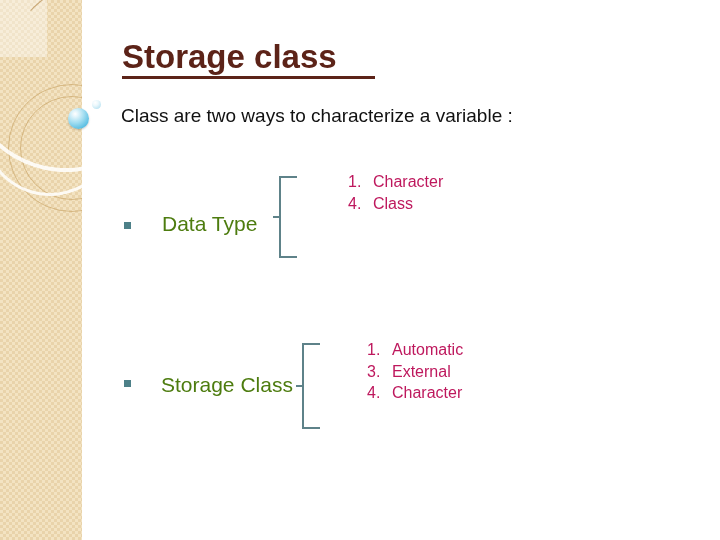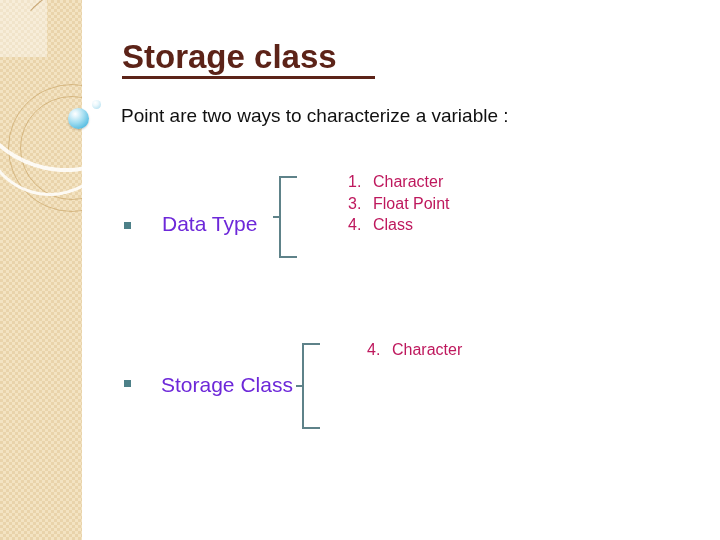--- a/index.html
+++ b/index.html
@@ -145,21 +145,21 @@
   
   .row-bullet {
     position: absolute;
     width: 7px;
     height: 7px;
     background: #4d8088;
   }
   .row-label {
     position: absolute;
     font-size: 21px;
-    color: #6d28d9;
+    color: #4d7c0f;
     white-space: nowrap;
   }
 
   
   .brace {
     position: absolute;
   }
   .brace .spine {
     position: absolute;
     left: 6px;
@@ -219,51 +219,54 @@
   <div id="thin-arc"></div>
   <div class="white-arc" id="arc-big"></div>
   <div class="white-arc" id="arc-small"></div>
 </div>
 <div id="sphere"></div>
 <div id="bubble"></div>
 
 <div id="title">Storage class</div>
 <div id="title-underline"></div>
 
-<div id="subtitle">Point are two ways to characterize a variable :</div>
+<div id="subtitle">Class are two ways to characterize a variable :</div>
 
 <div class="row-bullet" style="left:124px; top:222px;"></div>
 <div class="row-label" style="left:162px; top:212px;">Data Type</div>
 
 <div class="brace" style="left:273px; top:176px; width:24px; height:82px;">
   <div class="tick-top"></div>
   <div class="spine"></div>
   <div class="tick-mid"></div>
   <div class="tick-bottom"></div>
 </div>
 
 <div class="num-list" style="left:312px; top:173px;">
   <div class="li">
     <span class="num">1.</span><span class="txt">Character</span>
   </div>
   <div class="li">
-    <span class="num">3.</span><span class="txt">Float Point</span>
-  </div>
-  <div class="li">
     <span class="num">4.</span><span class="txt">Class</span>
   </div>
 </div>
 
 <div class="row-bullet" style="left:124px; top:380px;"></div>
 <div class="row-label" style="left:161px; top:373px;">Storage Class</div>
 
 <div class="brace" style="left:296px; top:343px; width:24px; height:86px;">
   <div class="tick-top"></div>
   <div class="spine"></div>
   <div class="tick-mid"></div>
   <div class="tick-bottom"></div>
 </div>
 
 <div class="num-list" style="left:331px; top:341px;">
   <div class="li">
+    <span class="num">1.</span><span class="txt">Automatic</span>
+  </div>
+  <div class="li">
+    <span class="num">3.</span><span class="txt">External</span>
+  </div>
+  <div class="li">
     <span class="num">4.</span><span class="txt">Character</span>
   </div>
 </div>
 
 </body></html>

